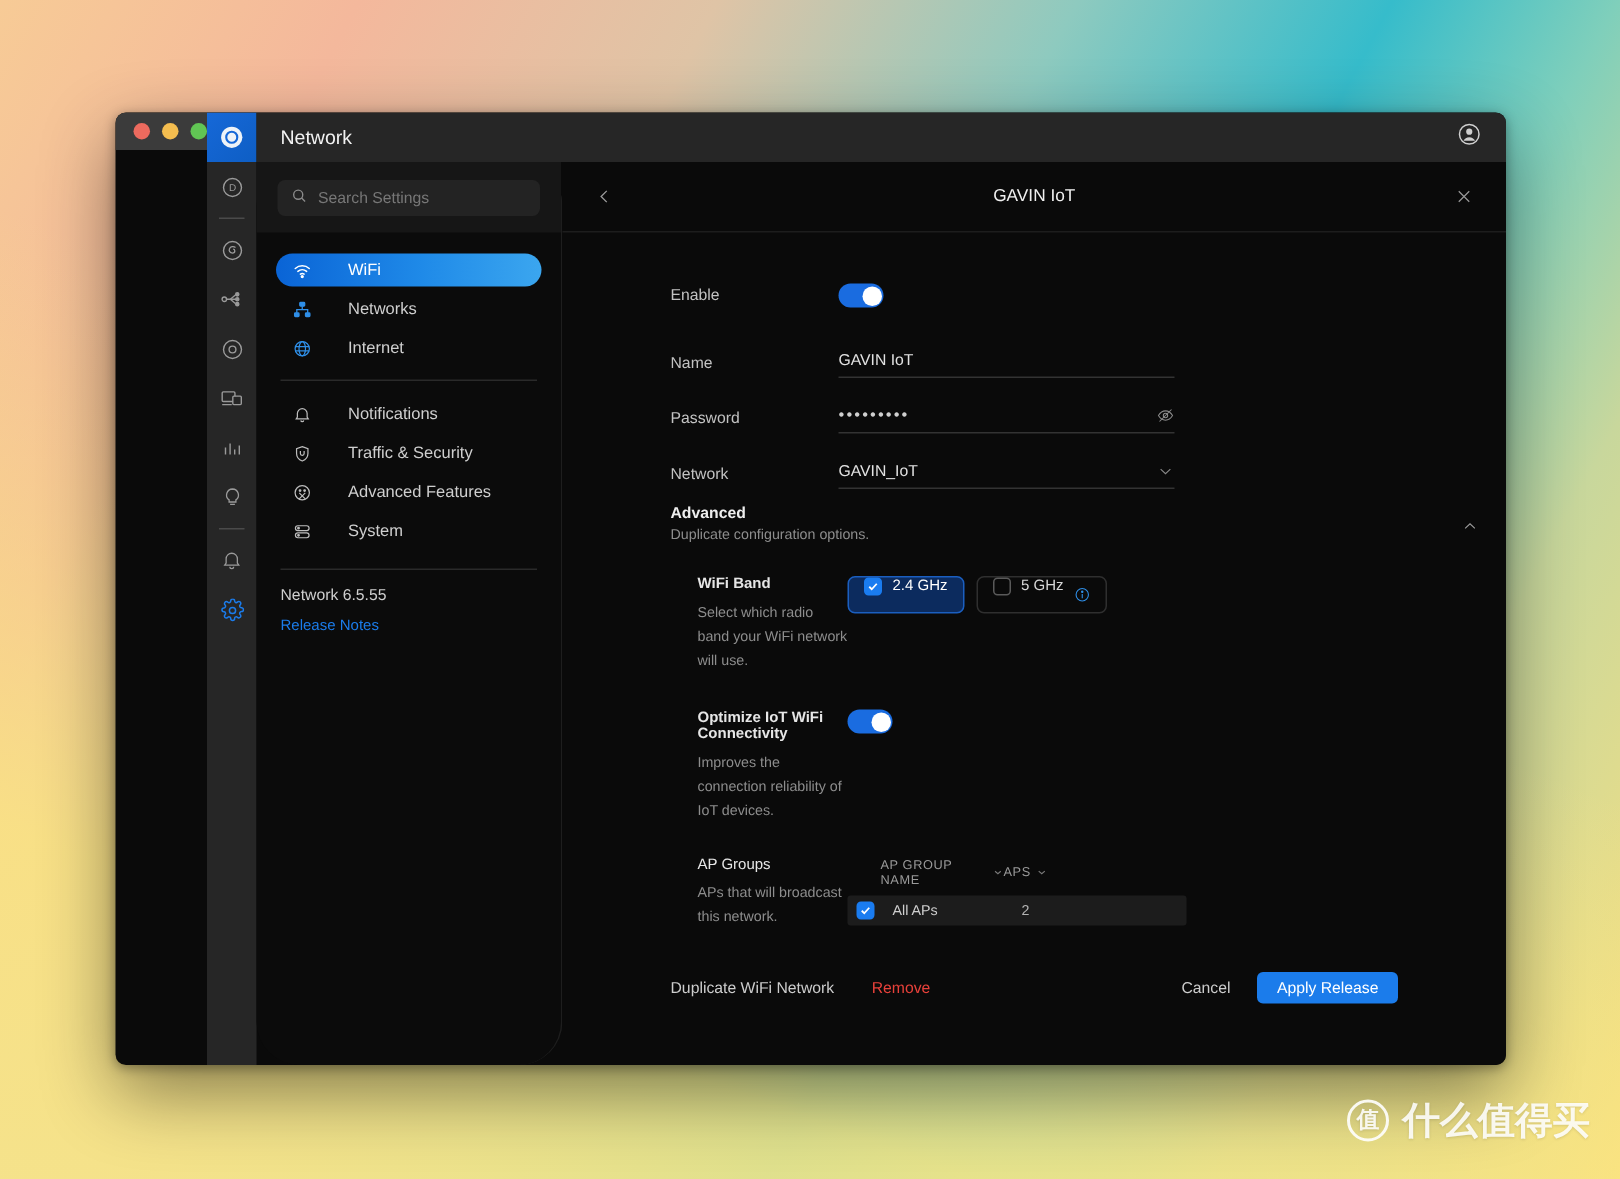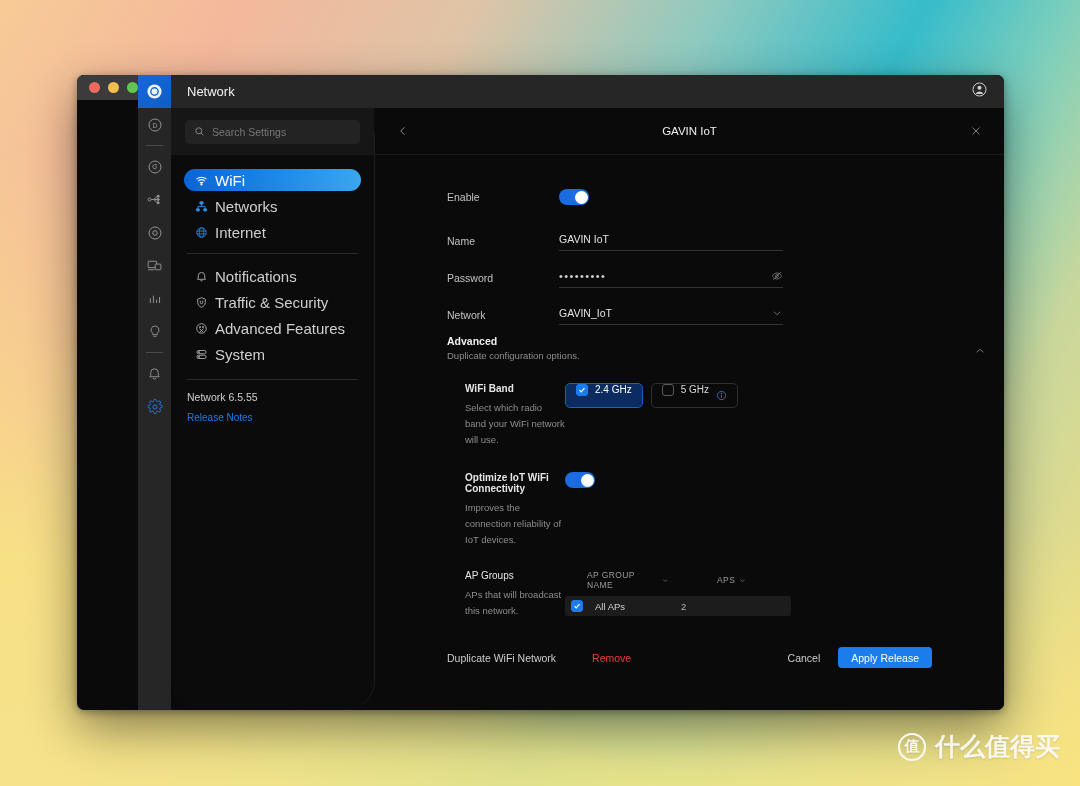--- a/index.html
+++ b/index.html
@@ -104,23 +104,23 @@
   }
   .search svg { flex: 0 0 auto; }
   .search-input {
     flex: 1 1 auto; background: transparent; border: 0; outline: none;
     color: #d6d6d6; font-size: 10.5px; font-family: "Liberation Sans", sans-serif;
   }
   .search-input::placeholder { color: #777; }
 
   .navlist { padding: 14px 13px 0 13px; }
   .navitem {
-    height: 22px; display: flex; align-items: center; gap: 7px;
+    height: 22px; display: flex; align-items: center; gap: 24px;
     padding: 0 10px; border-radius: 11px; margin-bottom: 4px;
-    color: #cfcfcf; font-size: 15px;
+    color: #cfcfcf; font-size: 11px;
   }
   .navitem .nicon { width: 14px; display:flex; align-items:center; justify-content:center; color:#2f8fe8; }
   .navitem.active {
     background: linear-gradient(90deg, #0a64d6 0%, #1f8ae8 55%, #3ba6ef 100%);
     color: #fff;
   }
   .navitem.active .nicon { color: #fff; }
   .navitem.plain .nicon { color: #bdbdbd; }
   .nav-divider { height:1px; background:#2a2a2a; margin: 10px 3px 11px 3px; }
   .sb-version { padding: 0 16px; color:#cfcfcf; font-size: 10.5px; margin-top: 11px; }
@@ -184,36 +184,36 @@
     display: flex; gap: 7px; padding: 0 10px;
     color: #d8d8d8; font-size: 10px;
   }
   .chip.selected { background: #0c2b5e; border-color: #1b5fc0; color:#fff; }
   .cbox { width: 12px; height: 12px; border-radius: 3px; border: 1px solid #5a5a5a; display:flex; align-items:center; justify-content:center; }
   .cbox.checked { background: #1a7cf0; border-color: #1a7cf0; }
   .info-i { color: #2f8fe8; display:flex; align-items:center; }
 
   
   .apt { width: 226px; }
-  .apt-head { display: flex; padding: 0 0 6px 0; gap: 48px; }
+  .apt-head { display: flex; padding: 0 0 6px 0; }
   .apt-head .h { color: #9a9a9a; font-size: 8.5px; letter-spacing: 0.4px; display:flex; align-items:center; gap:4px;}
   .apt-head .h1 { width: 104px; padding-left: 22px; }
   .apt-row {
     height: 20px; background: #1c1c1c; border-radius: 2px;
     display: flex; align-items: center; padding-left: 6px;
   }
   .apt-row .name { width: 98px; padding-left: 12px; color: #cfcfcf; font-size: 9.5px; }
   .apt-row .cnt { color: #b3b3b3; font-size: 9.5px; }
 
   
   .footer {
     display: flex; align-items: center;
     padding: 0 72px 0 72px; margin-top: 28px;
   }
-  .foot-left { display: flex; align-items: center; gap: 36px; }
+  .foot-left { display: flex; align-items: center; gap: 25px; }
   .foot-link { color: #cdcdcd; font-size: 10.5px; }
   .foot-danger { color: #e8413a; font-size: 10.5px; }
   .foot-right { margin-left: auto; display: flex; align-items: center; gap: 18px; }
   .btn-cancel { color: #cdcdcd; font-size: 10.5px; }
   .btn-primary {
     background: #1b7ceb; color: #fff; font-size: 10.5px;
     border-radius: 4px; height: 21px; padding: 0 13px;
     display: flex; align-items: center; justify-content: center;
   }
 

